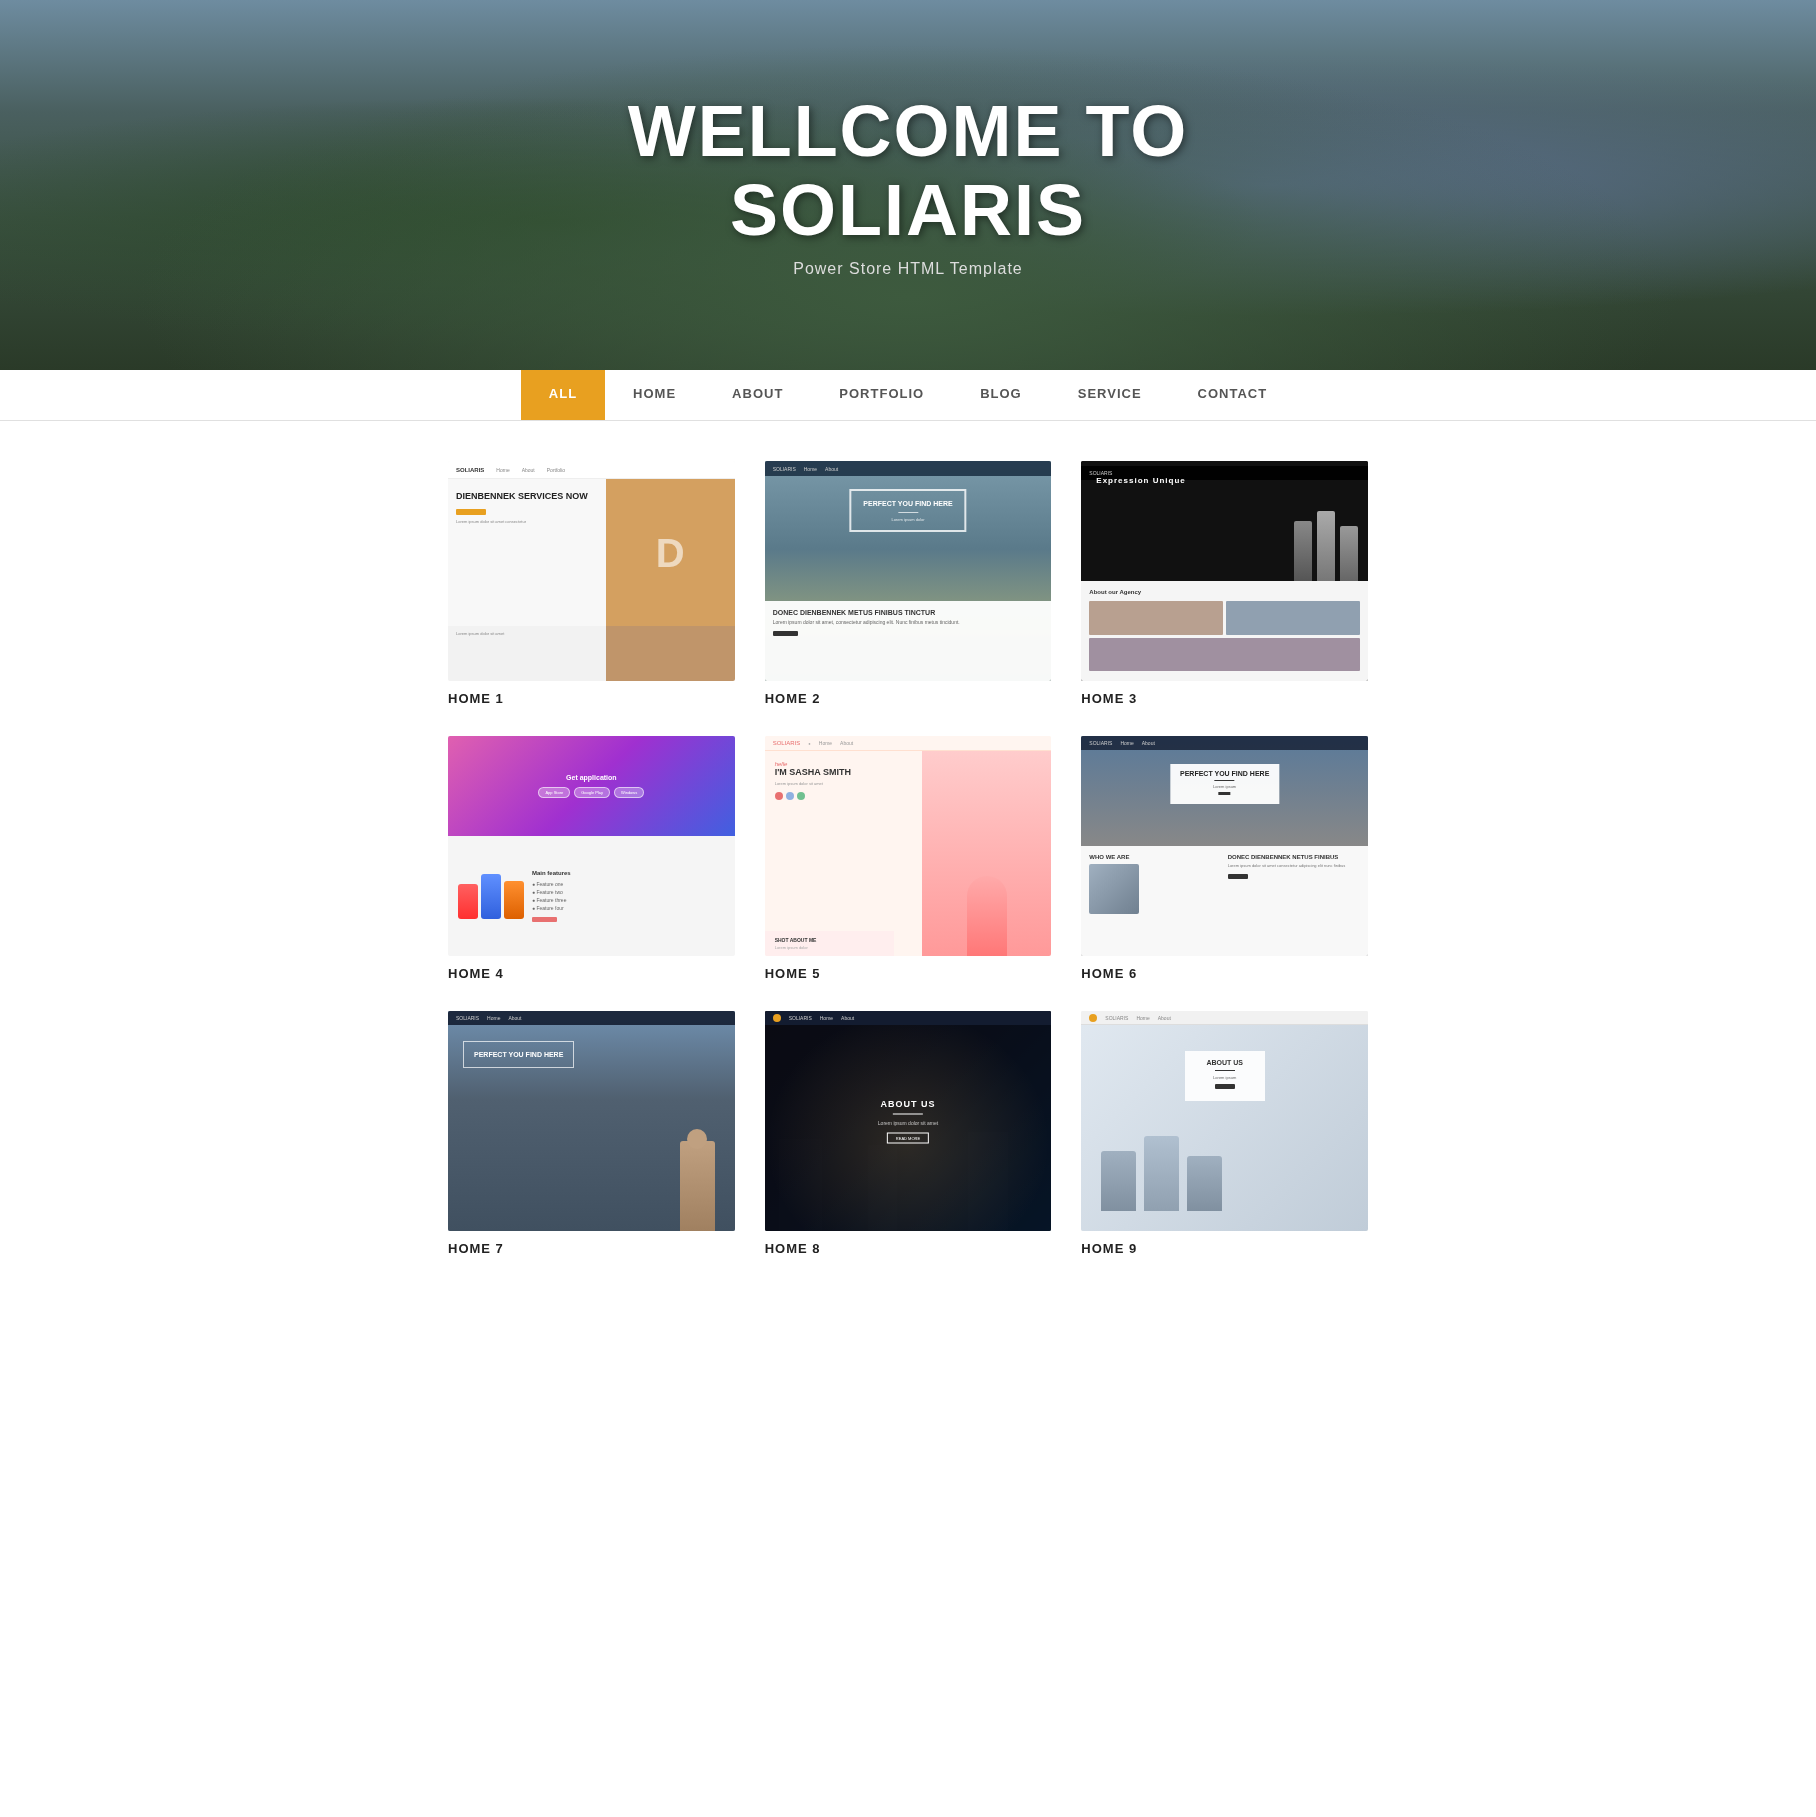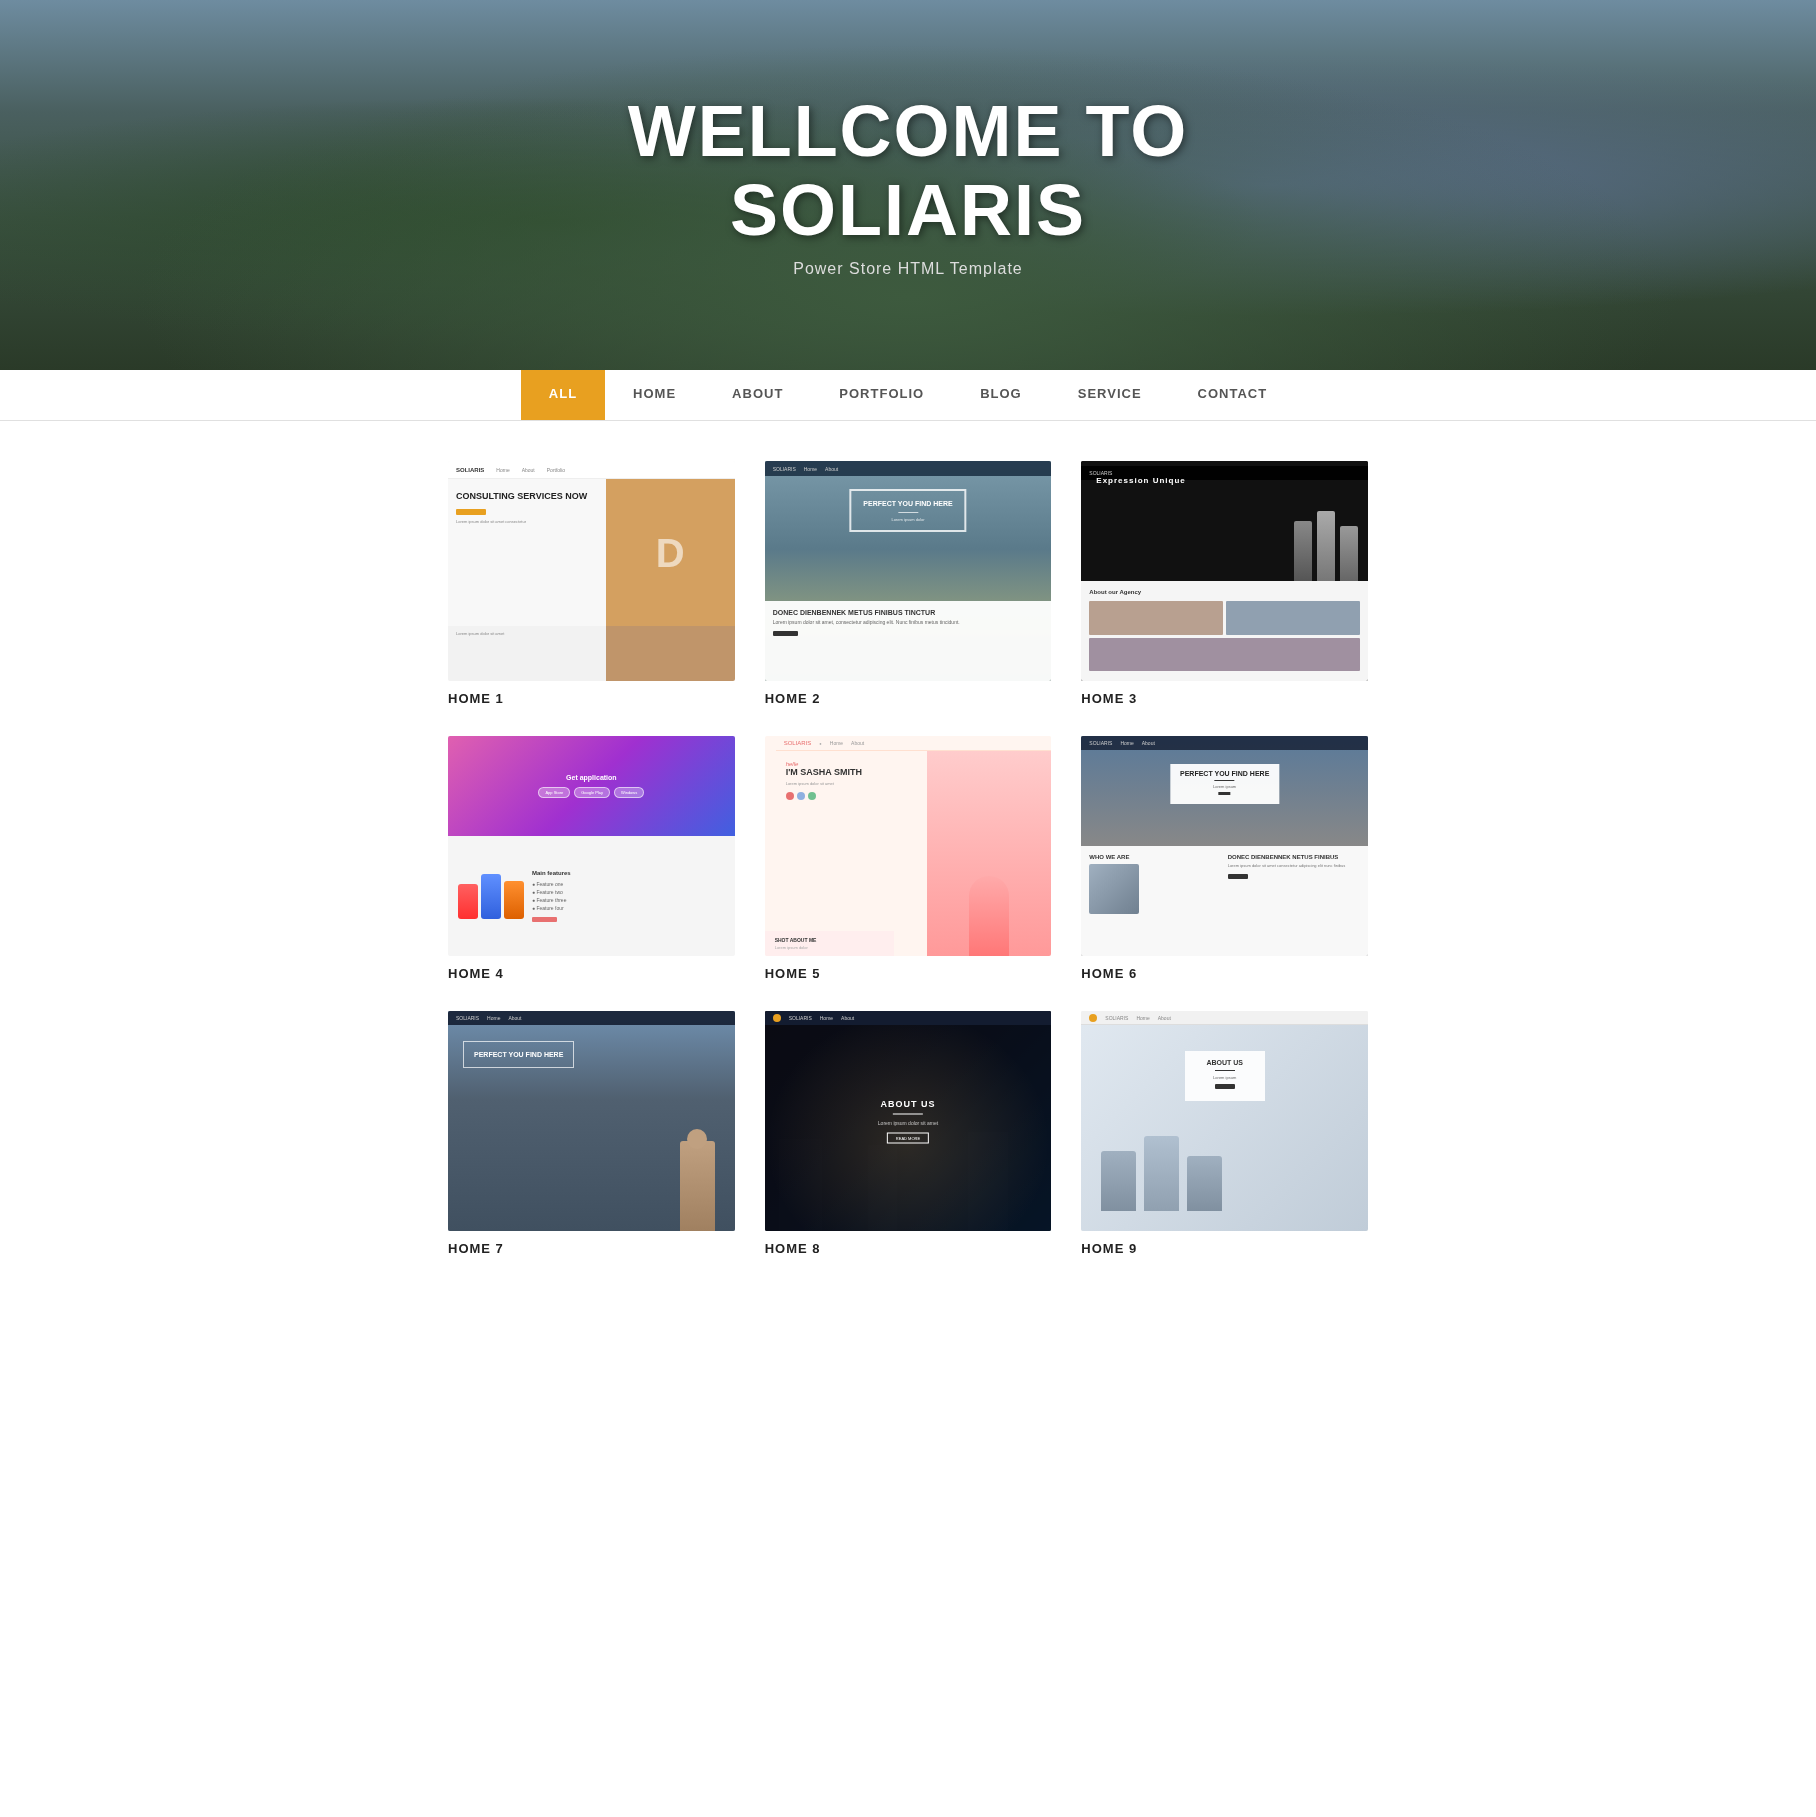--- a/index.html
+++ b/index.html
@@ -337,21 +337,20 @@
     .thumb-home4-phone:nth-child(2) { background: linear-gradient(180deg, #6090ff 0%, #3060dd 100%); height: 45px; }
     .thumb-home4-phone:nth-child(3) { background: linear-gradient(180deg, #ff9030 0%, #dd6000 100%); height: 38px; }
     .thumb-home4-features { font-size: 6px; font-weight: bold; color: #333; }
     .thumb-home4-feat-list { font-size: 5px; color: #666; margin-top: 4px; line-height: 1.6; }
 
     
     .thumb-home5 {
       background: #fff5f0;
       position: relative;
       overflow: hidden;
-      padding-left: 11px;
     }
     .thumb-home5-nav {
       height: 15px;
       background: #fff5f0;
       border-bottom: 1px solid #ffe0d0;
       display: flex;
       align-items: center;
       padding: 0 8px;
       gap: 8px;
     }
@@ -643,21 +642,21 @@
       <div class="grid-item-image">
         <div class="thumb thumb-home1">
           <div class="thumb-home1-nav">
             <span class="logo">SOLIARIS</span>
             <span>Home</span>
             <span>About</span>
             <span>Portfolio</span>
           </div>
           <div class="thumb-home1-body">
             <div class="thumb-home1-left">
-              <div class="consulting-title">CONSULTING SERVICES NOW</div>
+              <div class="consulting-title">DIENBENNEK SERVICES NOW</div>
               <div style="width:30px;height:6px;background:#e8a020;margin-bottom:4px;border-radius:1px;"></div>
               <div style="font-size:4px;color:#888;line-height:1.5;">Lorem ipsum dolor sit amet consectetur</div>
             </div>
             <div class="thumb-home1-right"></div>
           </div>
           <div class="thumb-home1-bottom">
             <div class="thumb-home1-bottom-left">
               <div style="font-size:4px;color:#888;line-height:1.5;">Lorem ipsum dolor sit amet</div>
             </div>
             <div class="thumb-home1-bottom-right"></div>

